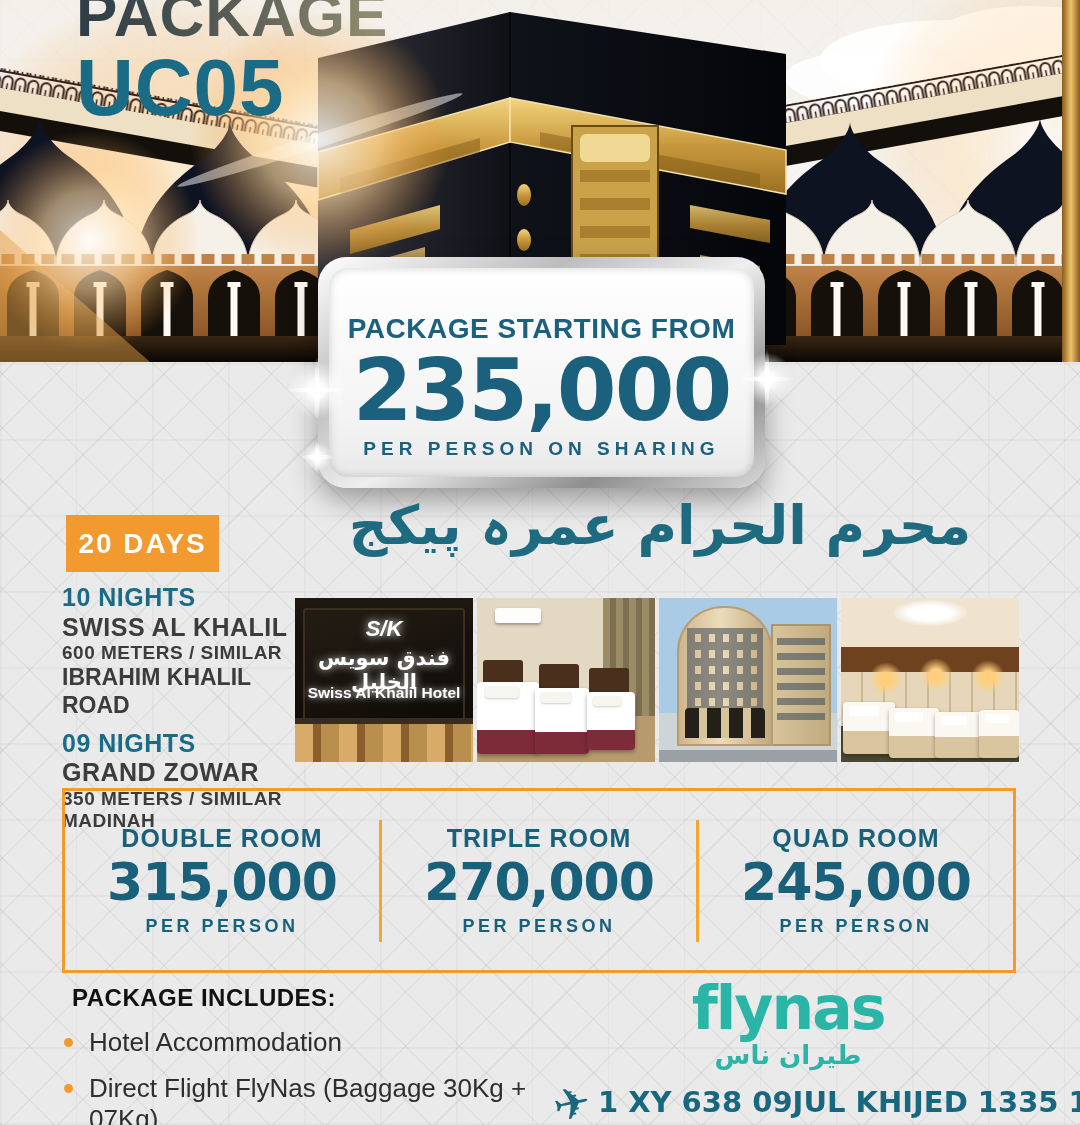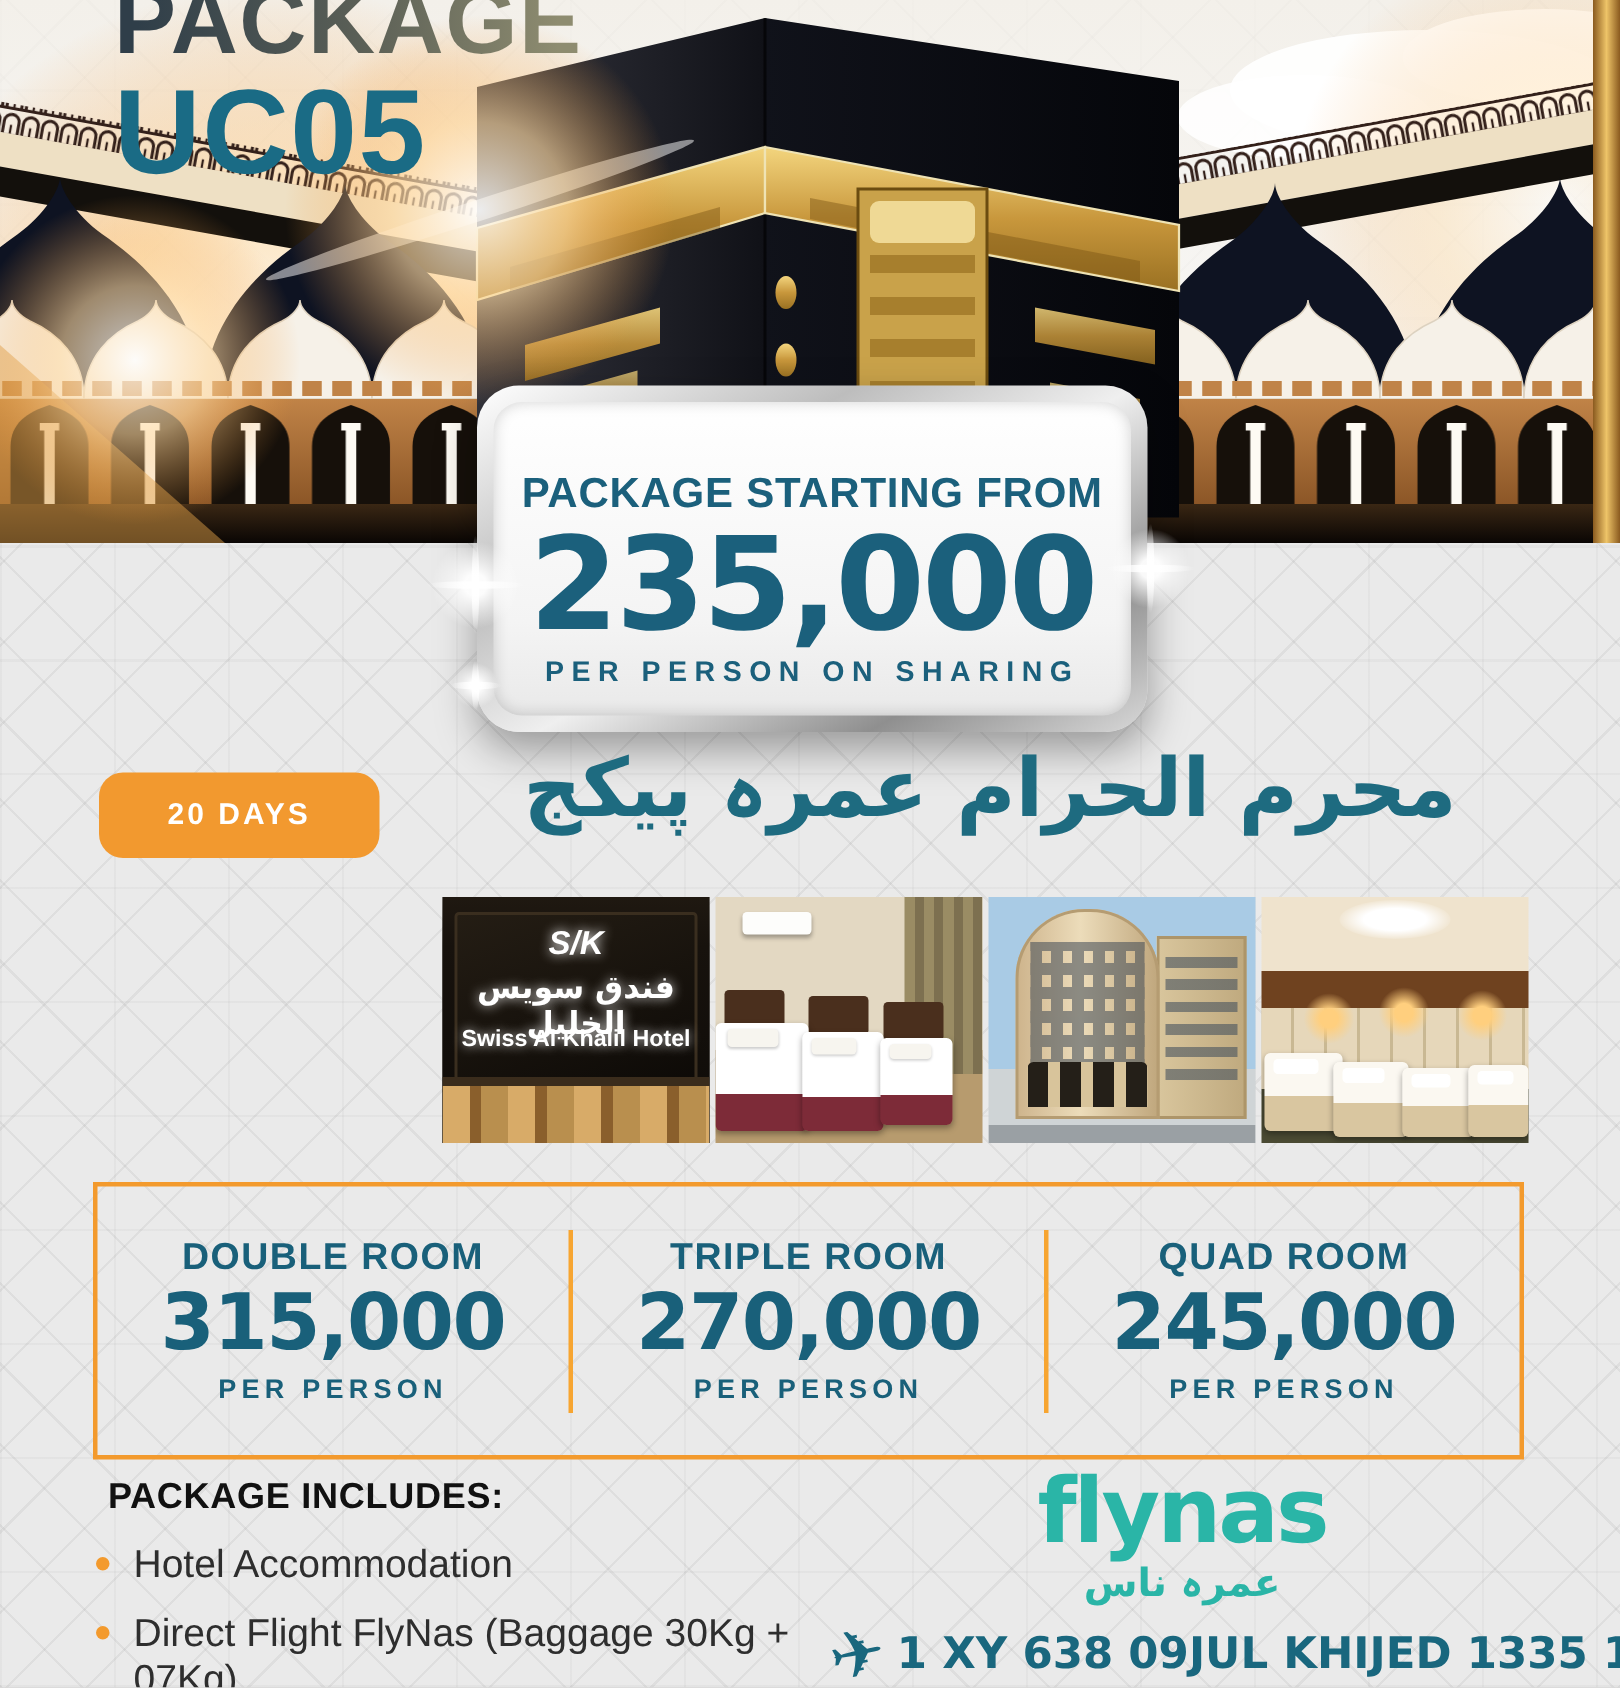--- a/index.html
+++ b/index.html
@@ -44,23 +44,23 @@
   .sparkle{position:absolute;background:radial-gradient(circle,rgba(255,255,255,.95) 0 16%,rgba(255,255,255,0) 62%);}
   .sparkle::before,.sparkle::after{content:"";position:absolute;left:50%;top:50%;transform:translate(-50%,-50%);border-radius:50%;}
   .sparkle::before{width:100%;height:5px;background:linear-gradient(90deg,transparent,#fff 42%,#fff 58%,transparent);}
   .sparkle::after{width:5px;height:100%;background:linear-gradient(180deg,transparent,#fff 42%,#fff 58%,transparent);}
   .sp1{left:-34px;top:100px;width:66px;height:66px;}
   .sp2{right:-32px;top:92px;width:60px;height:60px;}
   .sp3{left:-18px;bottom:14px;width:34px;height:34px;}
 
   
   .badge{
-    position:absolute;left:66px;top:515px;width:187px;height:57px;background:#f2992f;
-    color:#fff;font-size:20px;font-weight:800;letter-spacing:2px;
-    display:flex;align-items:center;justify-content:center;border-radius:16px;
+    position:absolute;left:66px;top:515px;width:153px;height:57px;background:#f2992f;
+    color:#fff;font-size:28px;font-weight:800;letter-spacing:2px;
+    display:flex;align-items:center;justify-content:center;
   }
 
   
   .arabic-title{
     position:absolute;right:100px;top:494px;width:640px;
     direction:rtl;text-align:center;color:#1e6b80;
     font-family:"DejaVu Sans",sans-serif;font-size:54px;font-weight:bold;line-height:1.2;
   }
 
   
@@ -293,20 +293,31 @@
       <div class="price-title">PACKAGE STARTING FROM</div>
       <div class="price-amount">235,000</div>
       <div class="price-sub">PER PERSON ON SHARING</div>
     </div>
   </div>
 
   <div class="badge">20 DAYS</div>
 
   <div class="arabic-title">محرم الحرام عمرہ پیکج</div>
 
+  <div class="hotel-info">
+    <div class="nights">10 NIGHTS</div>
+    <div class="hname">SWISS AL KHALIL</div>
+    <div class="hdist">600 METERS / SIMILAR</div>
+    <div class="hloc">IBRAHIM KHALIL ROAD</div>
+    <div class="hgap"></div>
+    <div class="nights">09 NIGHTS</div>
+    <div class="hname">GRAND ZOWAR</div>
+    <div class="hdist">350 METERS / SIMILAR</div>
+    <div class="hdist">MADINAH</div>
+  </div>
 
   <div class="photos">
     <div class="tile t1">
       <div class="board">
         <div class="sk">S/K</div>
         <div class="ar">فندق سويس الخليل</div>
         <div class="en">Swiss Al Khalil Hotel</div>
       </div>
       <div class="awning"></div>
       <div class="lobby"></div>
@@ -377,19 +388,19 @@
   <div class="includes">
     <div class="inc-head">PACKAGE INCLUDES:</div>
     <ul>
       <li>Hotel Accommodation</li>
       <li>Direct Flight FlyNas (Baggage 30Kg + 07Kg)</li>
       <li>Umrah Visa &amp; Insurance</li>
     </ul>
   </div>
 
   <div class="flynas">flynas</div>
-  <div class="flynas-ar">عمرہ ناس</div>
+  <div class="flynas-ar">طيران ناس</div>
   <div class="flight">
     <span class="plane">✈</span>
     <span>1 XY 638 09JUL KHIJED 1335 1555</span>
   </div>
 
 </div>
 
 </body></html>

